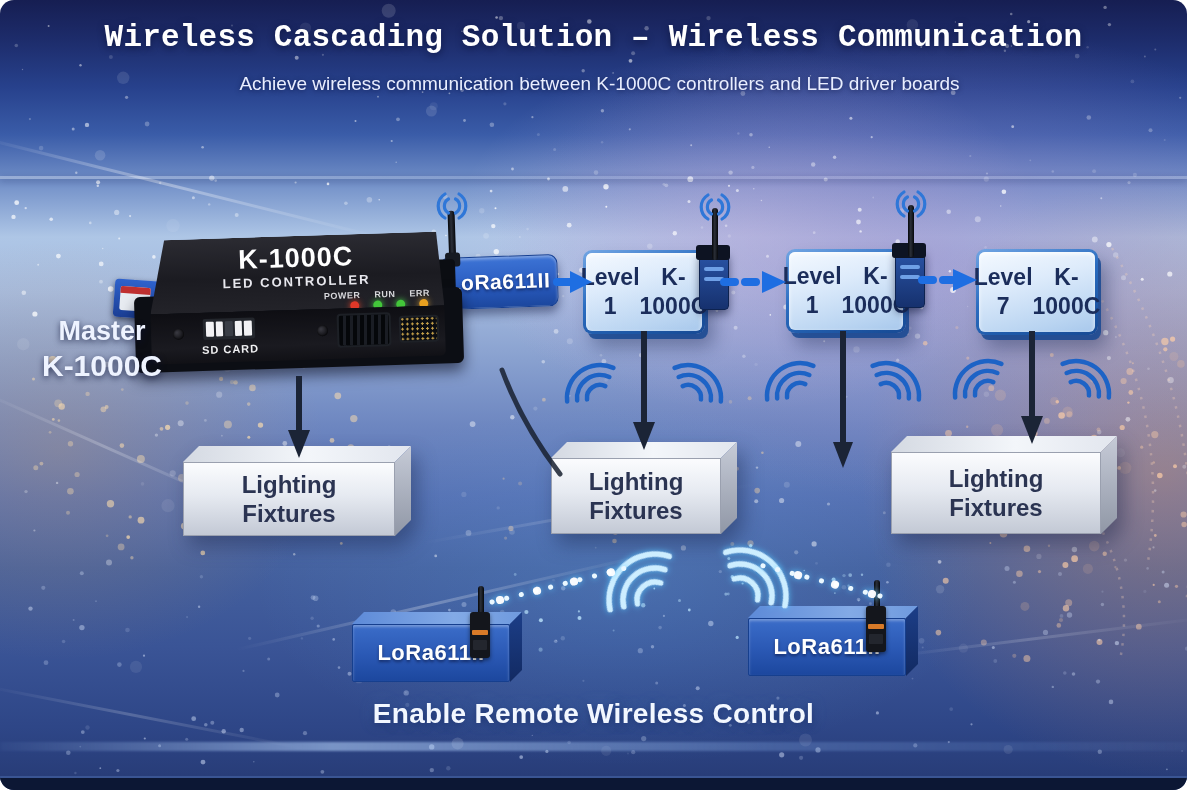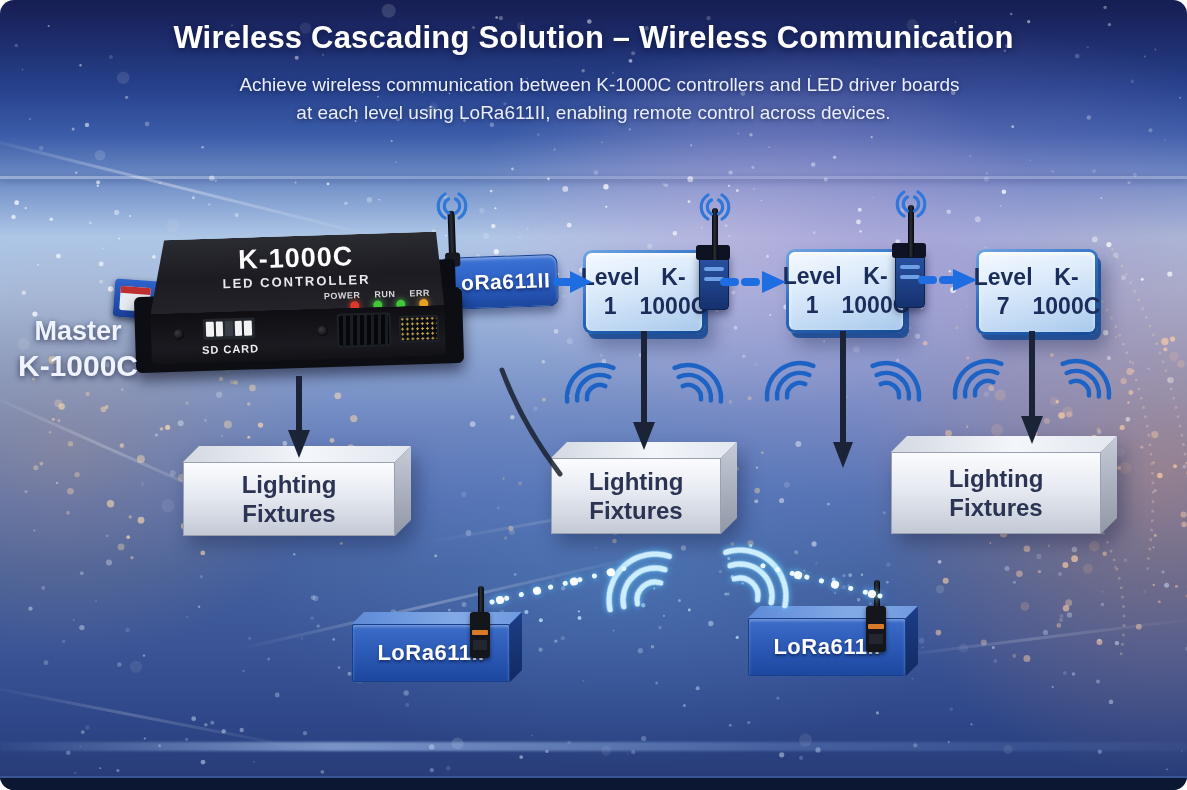--- a/index.html
+++ b/index.html
@@ -19,27 +19,27 @@
         #6d86c0 54%, #5570b2 63%, #44609e 72%, #3a5496 82%,
         #2e4687 92%, #263a74 100%);
   }
   .z-deco{position:absolute;inset:0;z-index:2;pointer-events:none;}
   .streak{position:absolute;pointer-events:none;z-index:2;background:linear-gradient(90deg,rgba(255,255,255,0),rgba(255,255,255,.75) 45%,rgba(255,255,255,0));height:3px;border-radius:3px;}
   .deck-edge{position:absolute;left:0;right:0;top:176px;height:3px;z-index:3;
     background:linear-gradient(90deg,rgba(255,255,255,.30),rgba(255,255,255,.10) 60%,rgba(255,255,255,.22));
     box-shadow:0 2px 6px rgba(20,30,80,.35);}
   
   .hdr{position:absolute;left:0;right:0;top:0;z-index:7;text-align:center;color:#ffffff;}
-  .title1{margin-top:20px;font-size:31px;font-weight:bold;letter-spacing:.2px;text-shadow:0 2px 7px rgba(8,12,48,.65);}
+  .title1{margin-top:20px;font-size:31px;font-weight:bold;letter-spacing:.2px;text-shadow:0 2px 7px rgba(8,12,48,.65);font-family:Liberation Mono, monospace;}
   .title2{margin-top:5px;font-size:27px;font-weight:bold;text-shadow:0 2px 7px rgba(8,12,48,.65);}
   .sub{color:#e9eeff;font-size:19px;font-weight:500;text-shadow:0 1px 5px rgba(8,12,48,.6);}
   .sub1{margin-top:18px;margin-left:12px;}
   .sub2{margin-top:6px;}
   
-  .master-label{position:absolute;left:0;top:316px;width:156px;z-index:7;text-align:center;color:#eef3ff;
+  .master-label{position:absolute;left:24px;top:316px;width:156px;z-index:7;text-align:center;color:#eef3ff;
     text-shadow:0 2px 6px rgba(10,16,50,.7);font-weight:bold;}
   .master-label .l1{font-size:27px;}
   .master-label .l2{font-size:30px;margin-top:2px;}
   .master{position:absolute;left:150px;top:236px;width:294px;height:124px;z-index:5;transform:rotate(-1.8deg);}
   .bracket{position:absolute;left:-16px;right:-18px;top:56px;height:76px;background:#0c0e14;border-radius:6px;box-shadow:0 8px 14px rgba(5,8,25,.55);}
   .dev-top{position:absolute;left:0;top:0;width:100%;height:74px;
     background:linear-gradient(180deg,#2b2b32 0%,#1b1b21 55%,#232329 100%);
     -webkit-clip-path:polygon(16px 0,calc(100% - 6px) 0,100% 100%,0 100%);
     clip-path:polygon(16px 0,calc(100% - 6px) 0,100% 100%,0 100%);}
   .dev-name{position:absolute;left:0;right:0;top:7px;text-align:center;color:#fff;font-weight:bold;font-size:27px;letter-spacing:1px;}
@@ -828,21 +828,20 @@
   <div class="streak" style="left:-40px;top:452px;width:320px;transform:rotate(24deg);opacity:.3"></div>
   <div class="streak" style="left:230px;top:600px;width:430px;transform:rotate(-13deg);opacity:.35"></div>
   <div class="streak" style="left:-20px;top:716px;width:330px;transform:rotate(11deg);opacity:.25"></div>
   <div class="streak" style="left:880px;top:636px;width:330px;transform:rotate(-7deg);opacity:.22"></div>
   <div class="streak" style="left:420px;top:512px;width:340px;transform:rotate(-10deg);opacity:.22"></div>
   <div class="deck-edge"></div>
 
   <div class="hdr">
     <div class="title1">Wireless Cascading Solution – Wireless Communication</div>
     <div class="sub sub1">Achieve wireless communication between K-1000C controllers and LED driver boards</div>
-    <div class="sub sub2">at each level using LoRa611II, enabling remote control across devices.</div>
   </div>
 
   <div class="master-label">
     <div class="l1">Master</div>
     <div class="l2">K-1000C</div>
   </div>
 
   <div class="master">
     <div class="bracket"></div>
     <div class="clampR"></div>
@@ -1024,15 +1023,16 @@
     <g filter="url(#cyanGlow)">
       <line class="beam" x1="492" y1="602" x2="626" y2="568"></line>
       <line class="beam2" x1="500" y1="600" x2="620" y2="570"></line>
     </g>
     <g filter="url(#cyanGlow)">
       <line class="beam" x1="880" y1="596" x2="756" y2="564"></line>
       <line class="beam2" x1="872" y1="594" x2="762" y2="566"></line>
     </g>
   </svg>
 
+  <div class="caption">Enable Remote Wireless Control</div>
   <div class="light-band"></div>
   <div class="bottom-bar"></div>
 </div>
 
 </body></html>

